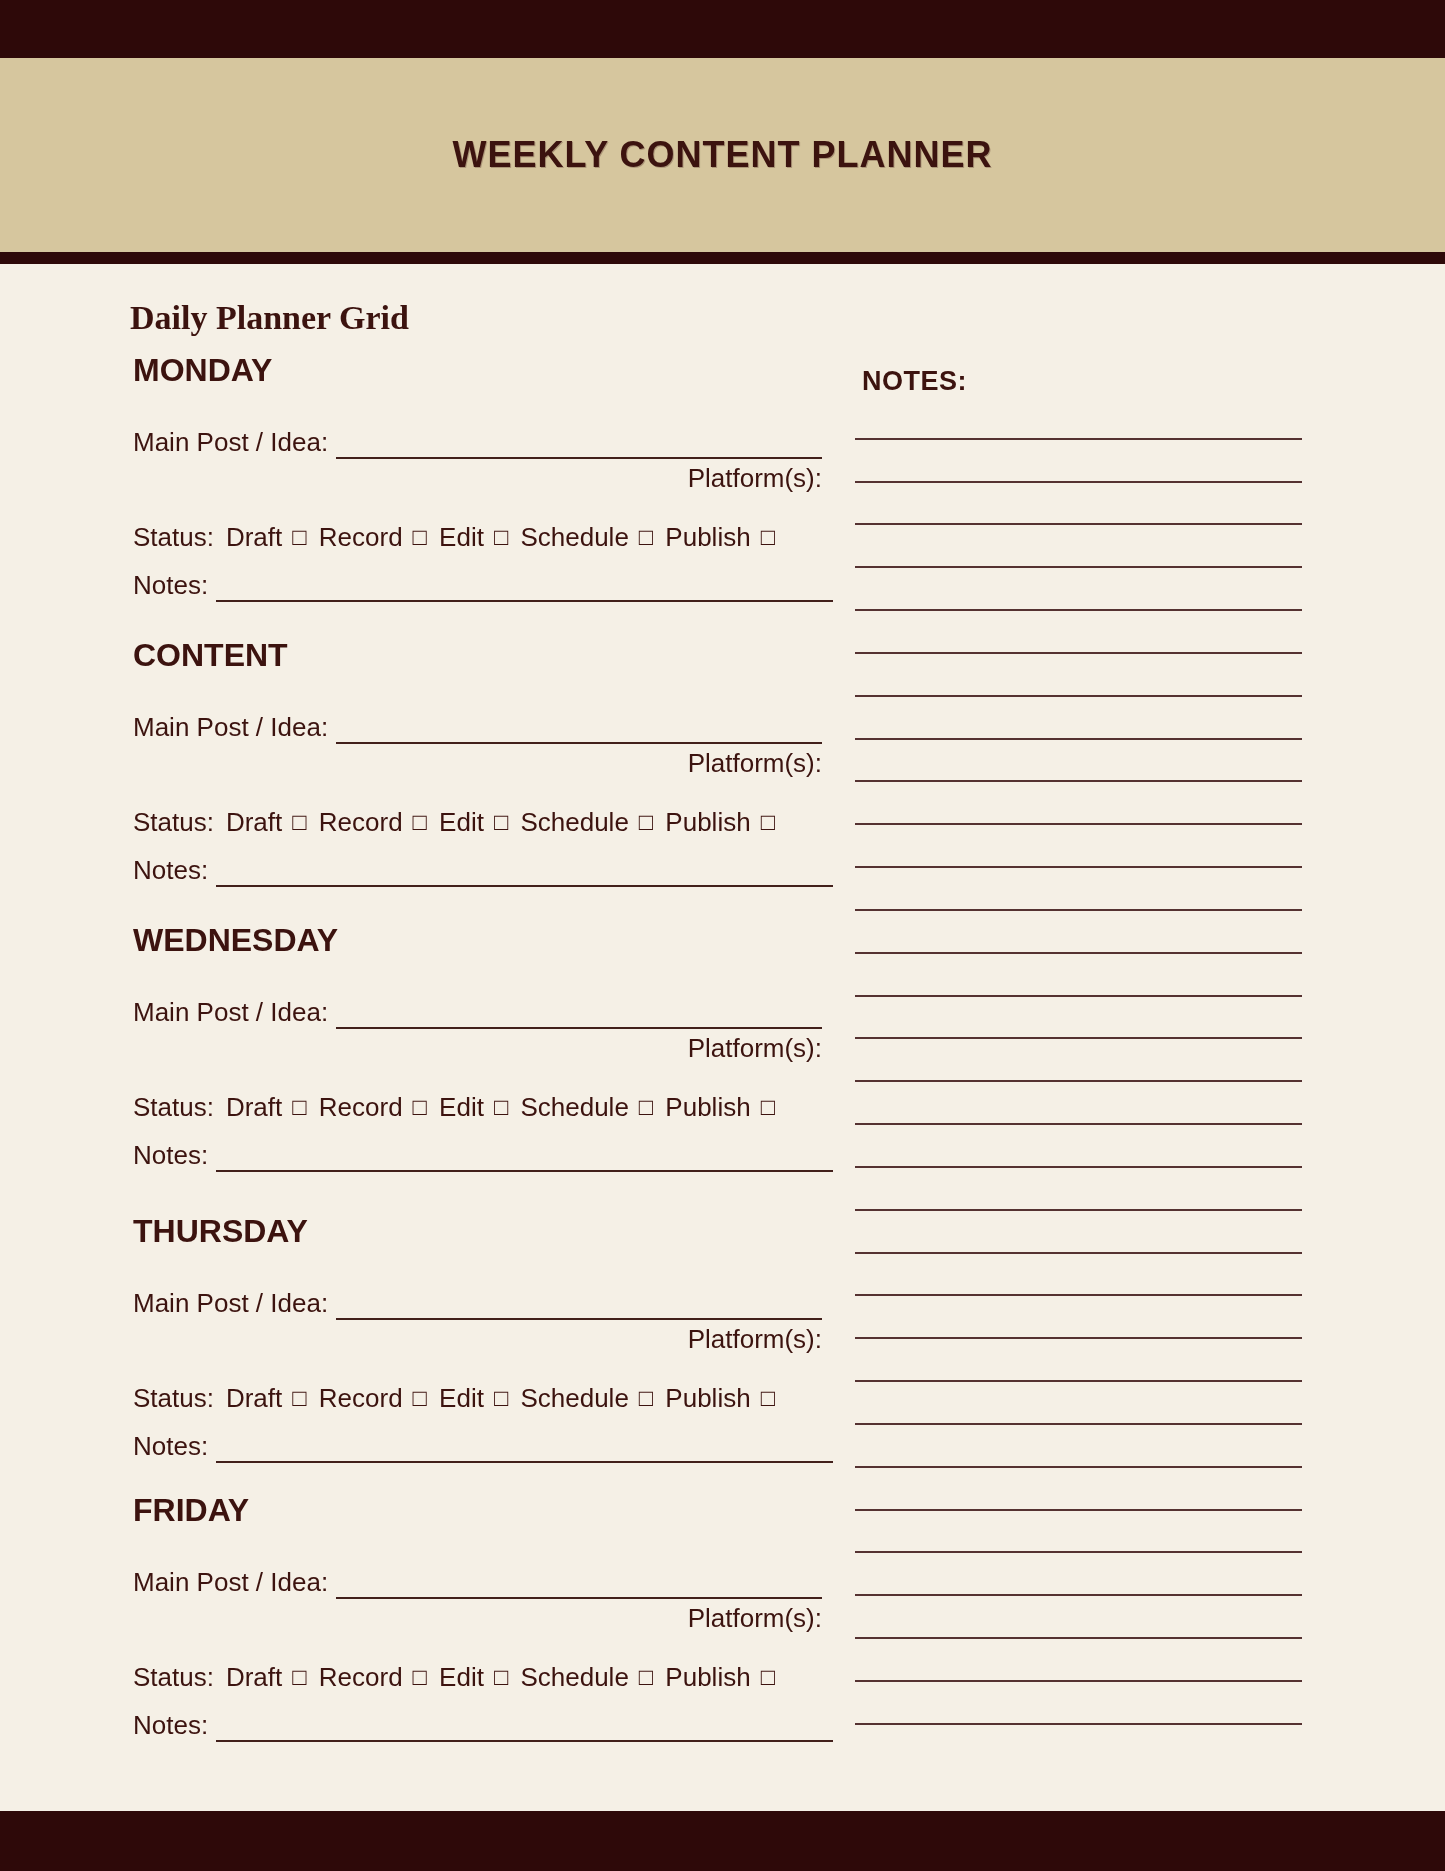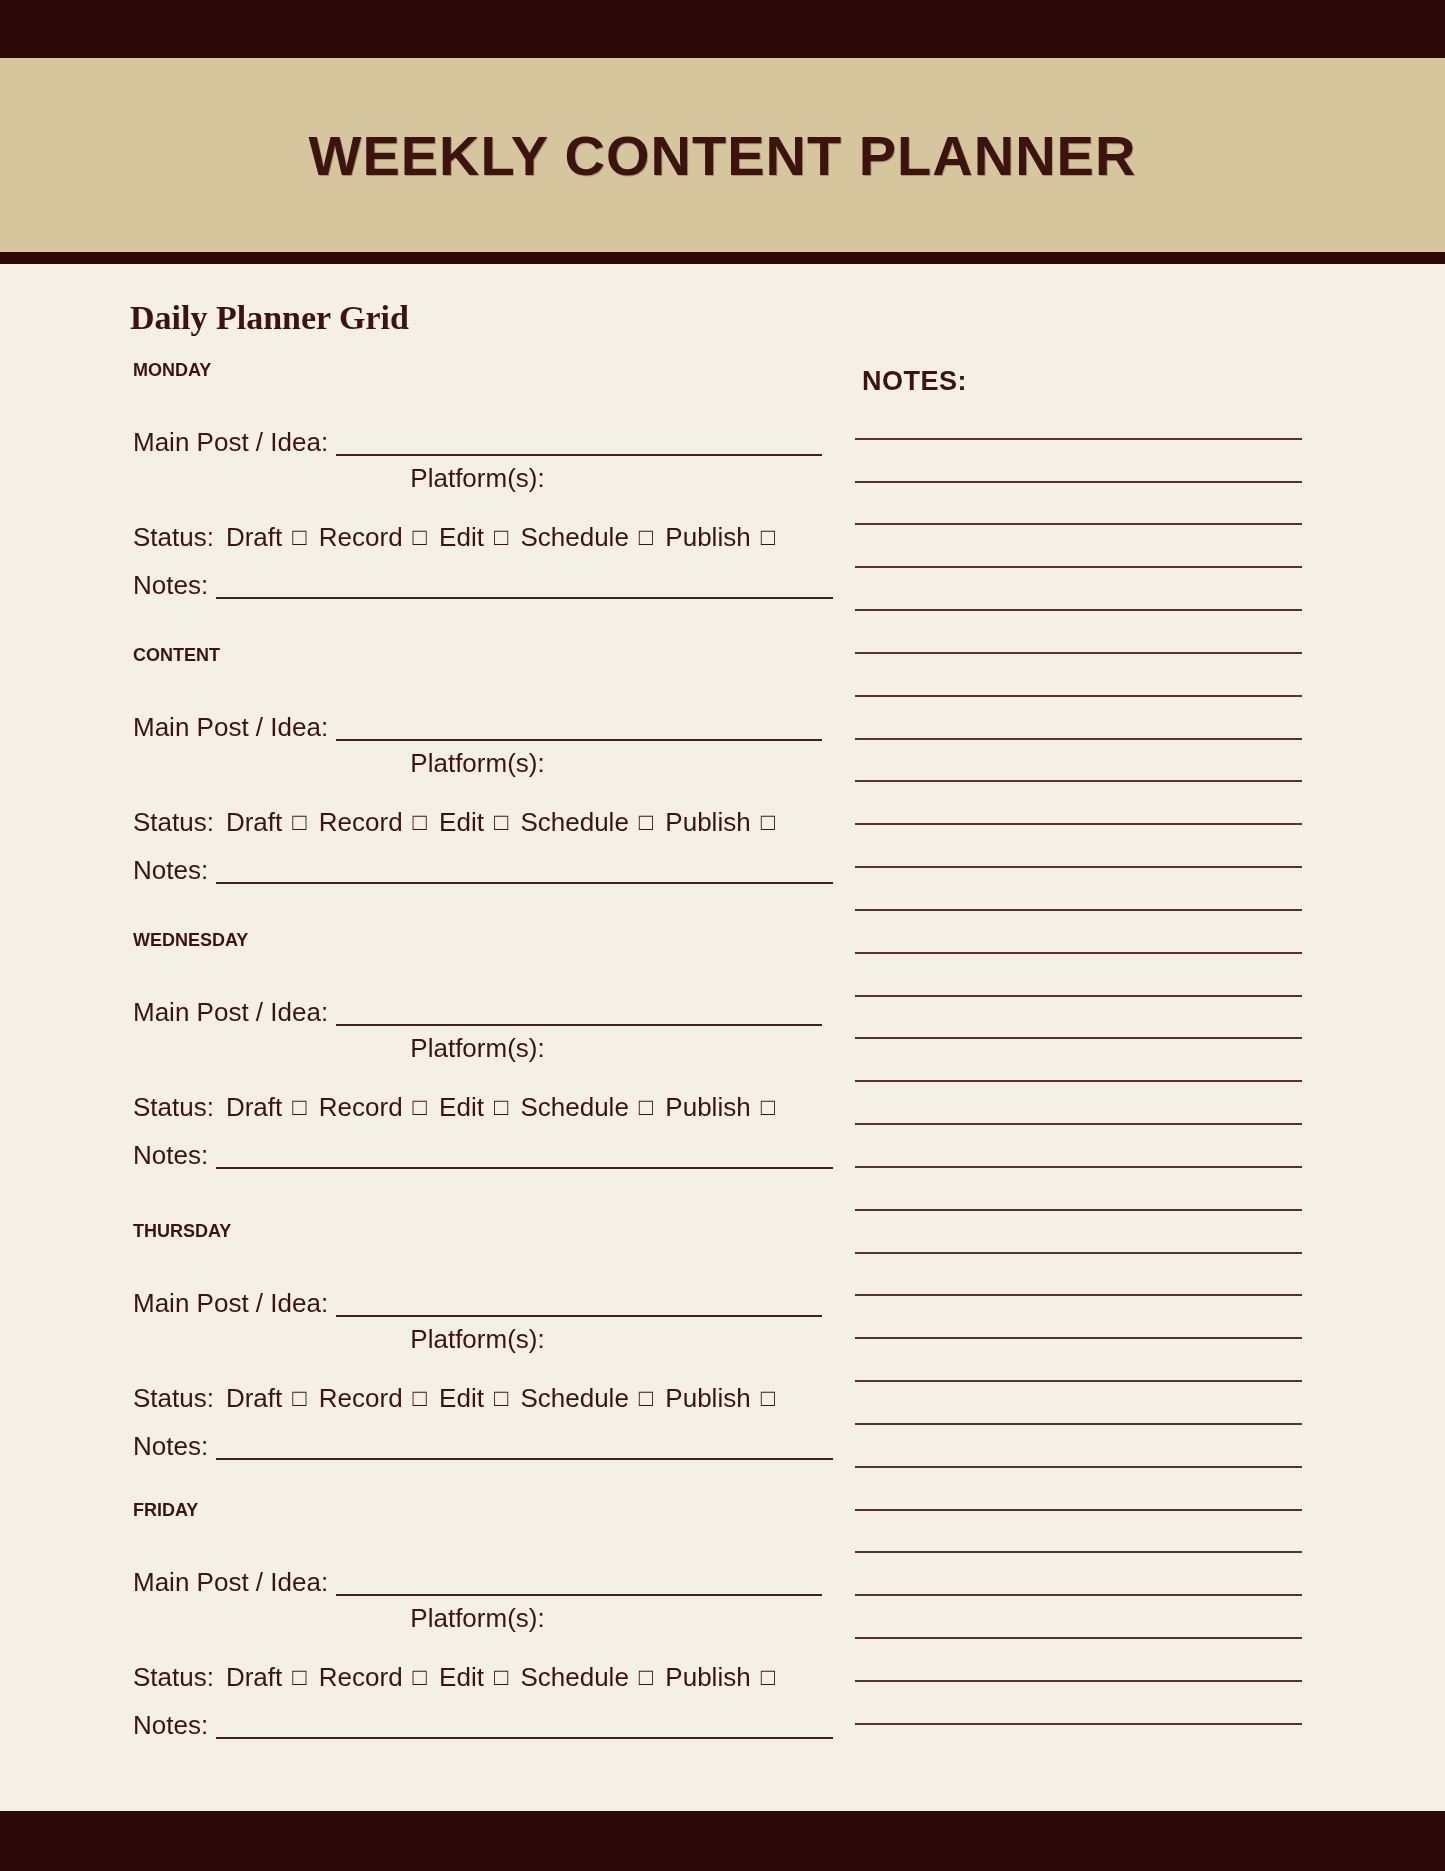--- a/index.html
+++ b/index.html
@@ -12,35 +12,35 @@
     font-family:"Liberation Sans","DejaVu Sans",sans-serif;
     background:var(--page); color:var(--ink);
     position:relative; overflow:hidden;
   }
   .topbar{position:absolute;left:0;top:0;width:1445px;height:58px;background:var(--bar);}
   .banner{
     position:absolute;left:0;top:58px;width:1445px;height:194px;
     background:var(--banner); display:flex;align-items:center;justify-content:center;
   }
   .banner h1{
-    font-size:56px;font-weight:bold;letter-spacing:1px;color:var(--ink);
+    font-size:36px;font-weight:bold;letter-spacing:1px;color:var(--ink);
     text-shadow:1px 1px 0 rgba(46,9,9,.25);
   }
   .separator{position:absolute;left:0;top:252px;width:1445px;height:12px;background:var(--bar);}
   .footerbar{position:absolute;left:0;top:1811px;width:1445px;height:60px;background:var(--bar);}
 
   .section-title{
     position:absolute;left:130px;top:296px;
     font-size:34px;font-weight:bold;line-height:44px;color:var(--ink);font-family:Liberation Serif, serif;
   }
 
   
   .day{position:absolute;left:133px;width:702px;height:270px;}
-  .day h4{position:absolute;left:0;top:0;font-size:18px;font-weight:bold;line-height:30px;}
-  .row{position:absolute;left:0;display:flex;align-items:center;
+  .day h4{position:absolute;left:0;top:0;font-size:32px;font-weight:bold;line-height:30px;}
+  .row{position:absolute;left:0;display:flex;align-items:flex-end;
        font-size:26px;line-height:34px;white-space:nowrap;}
   .row.main-row{top:70px;width:689px;}
   .row.platform-row{top:106px;width:689px;flex-direction:column;}
   .row.status-row{top:165px;}
   .row.notes-row{top:213px;width:700px;}
   .fill{flex:1 1 auto;margin-left:8px;height:27px;border-bottom:2px solid var(--fieldline);}
   .opt{margin-left:12px;}
   .cbx{margin-left:10px;font-size:24px;color:var(--ink);}
 
   

